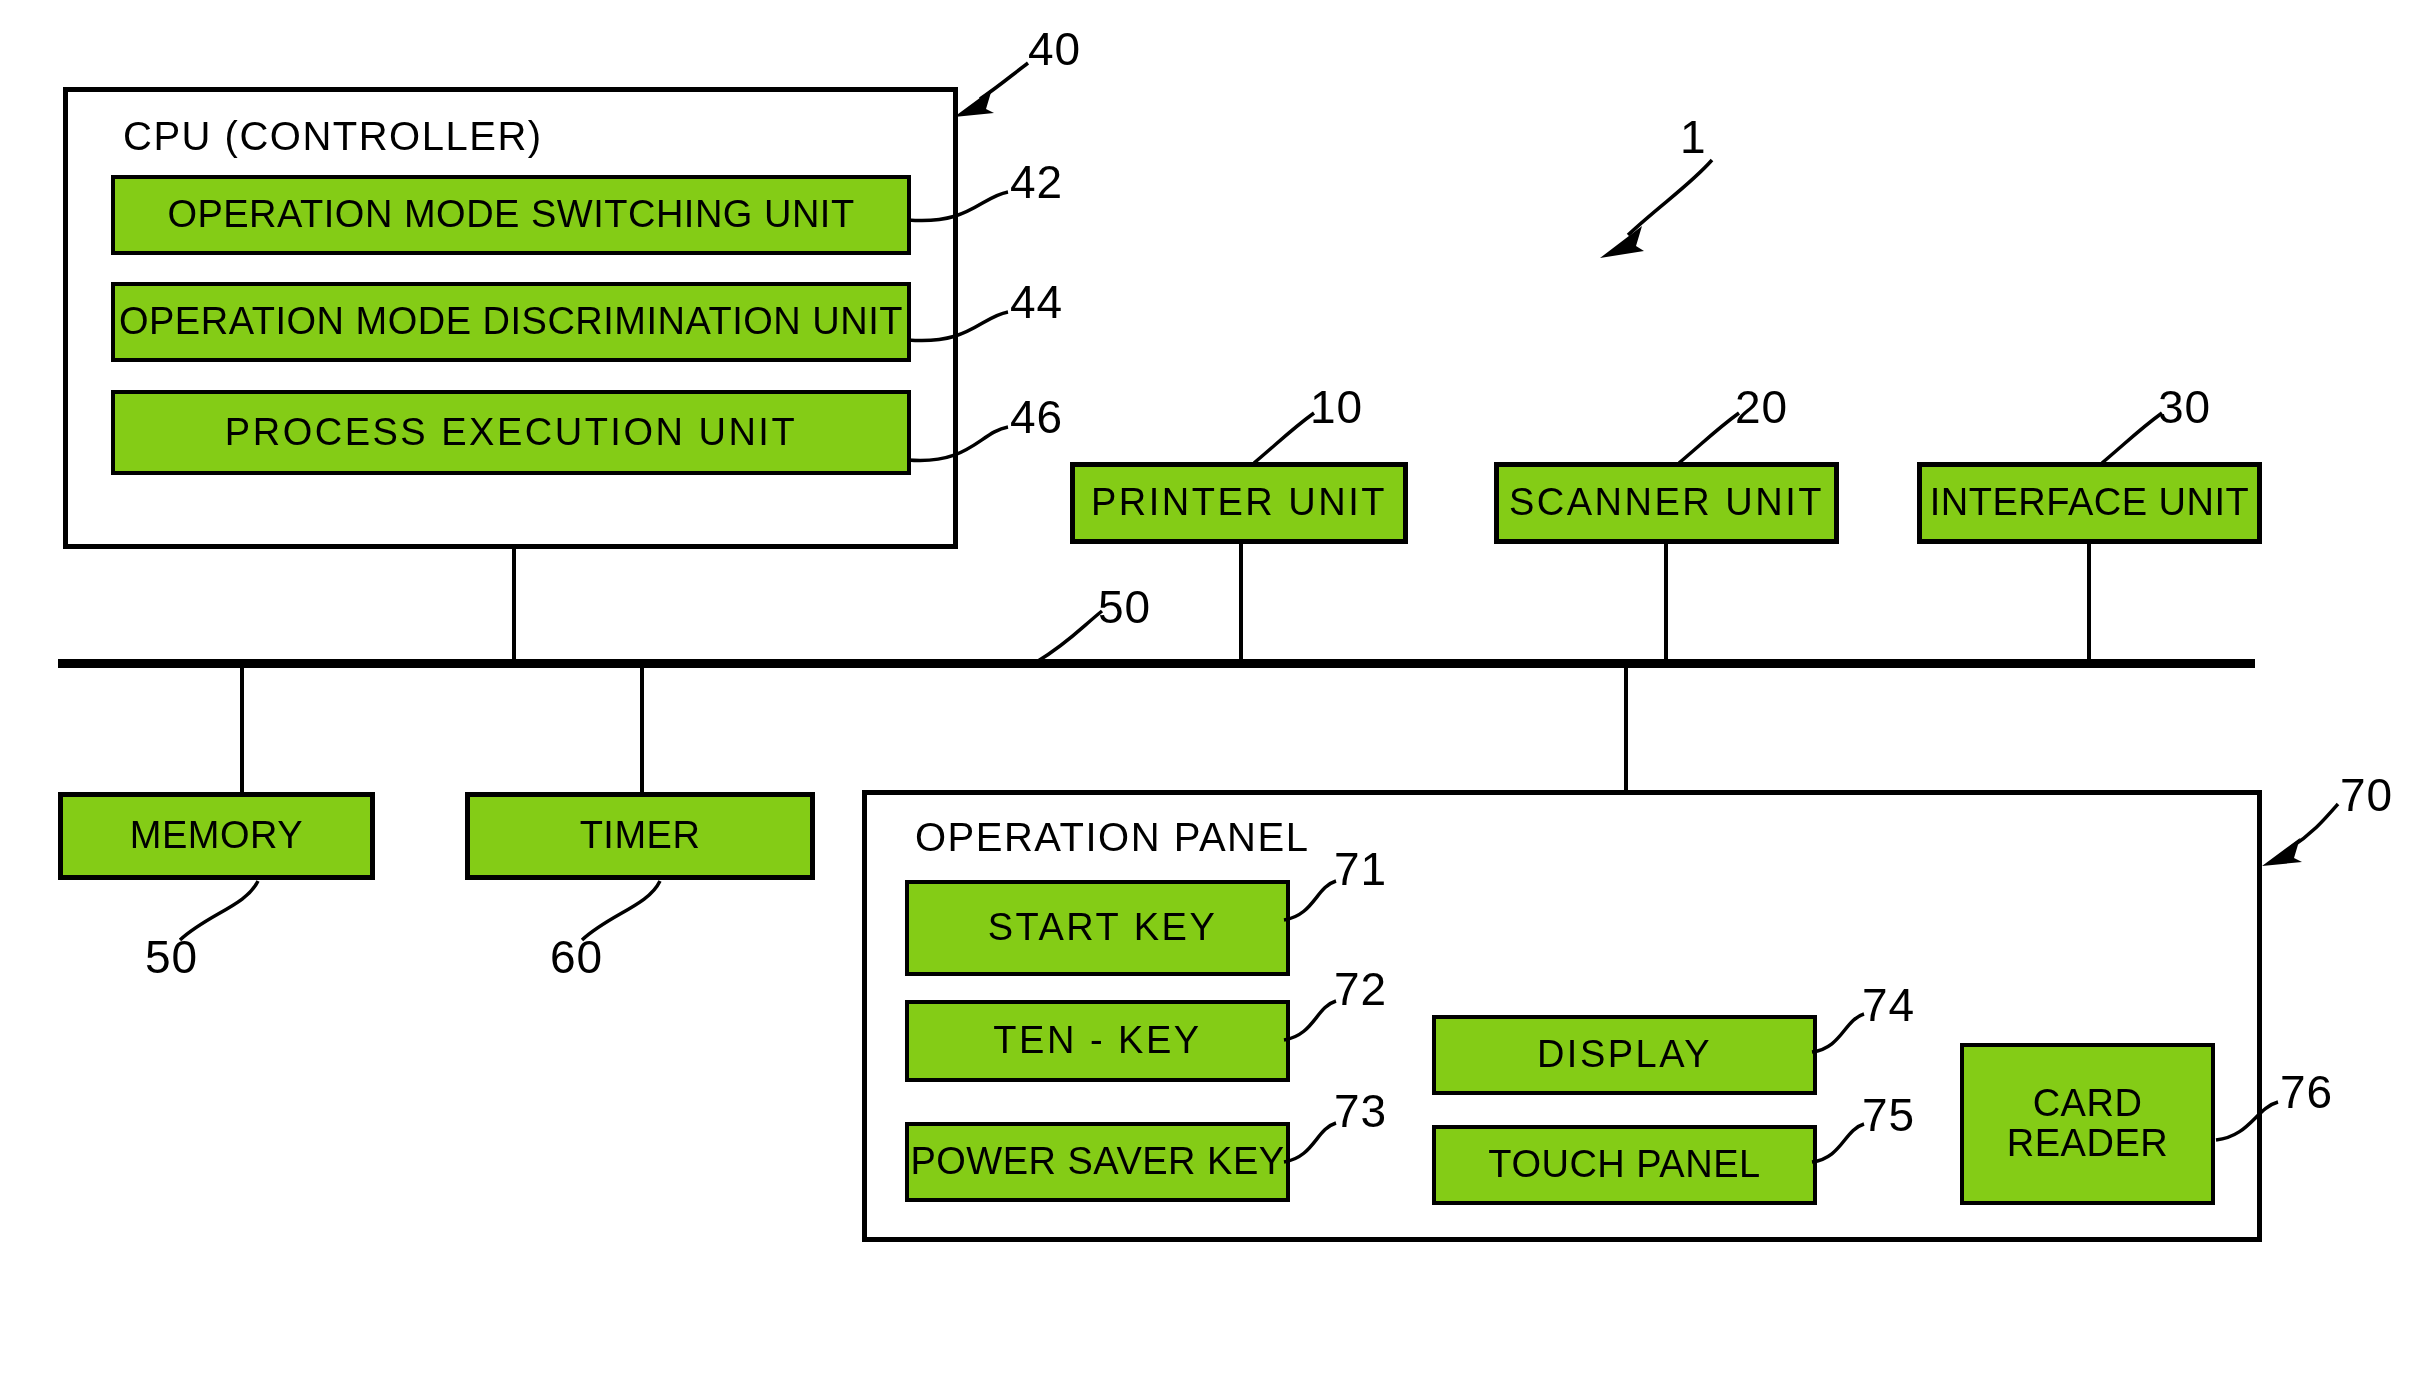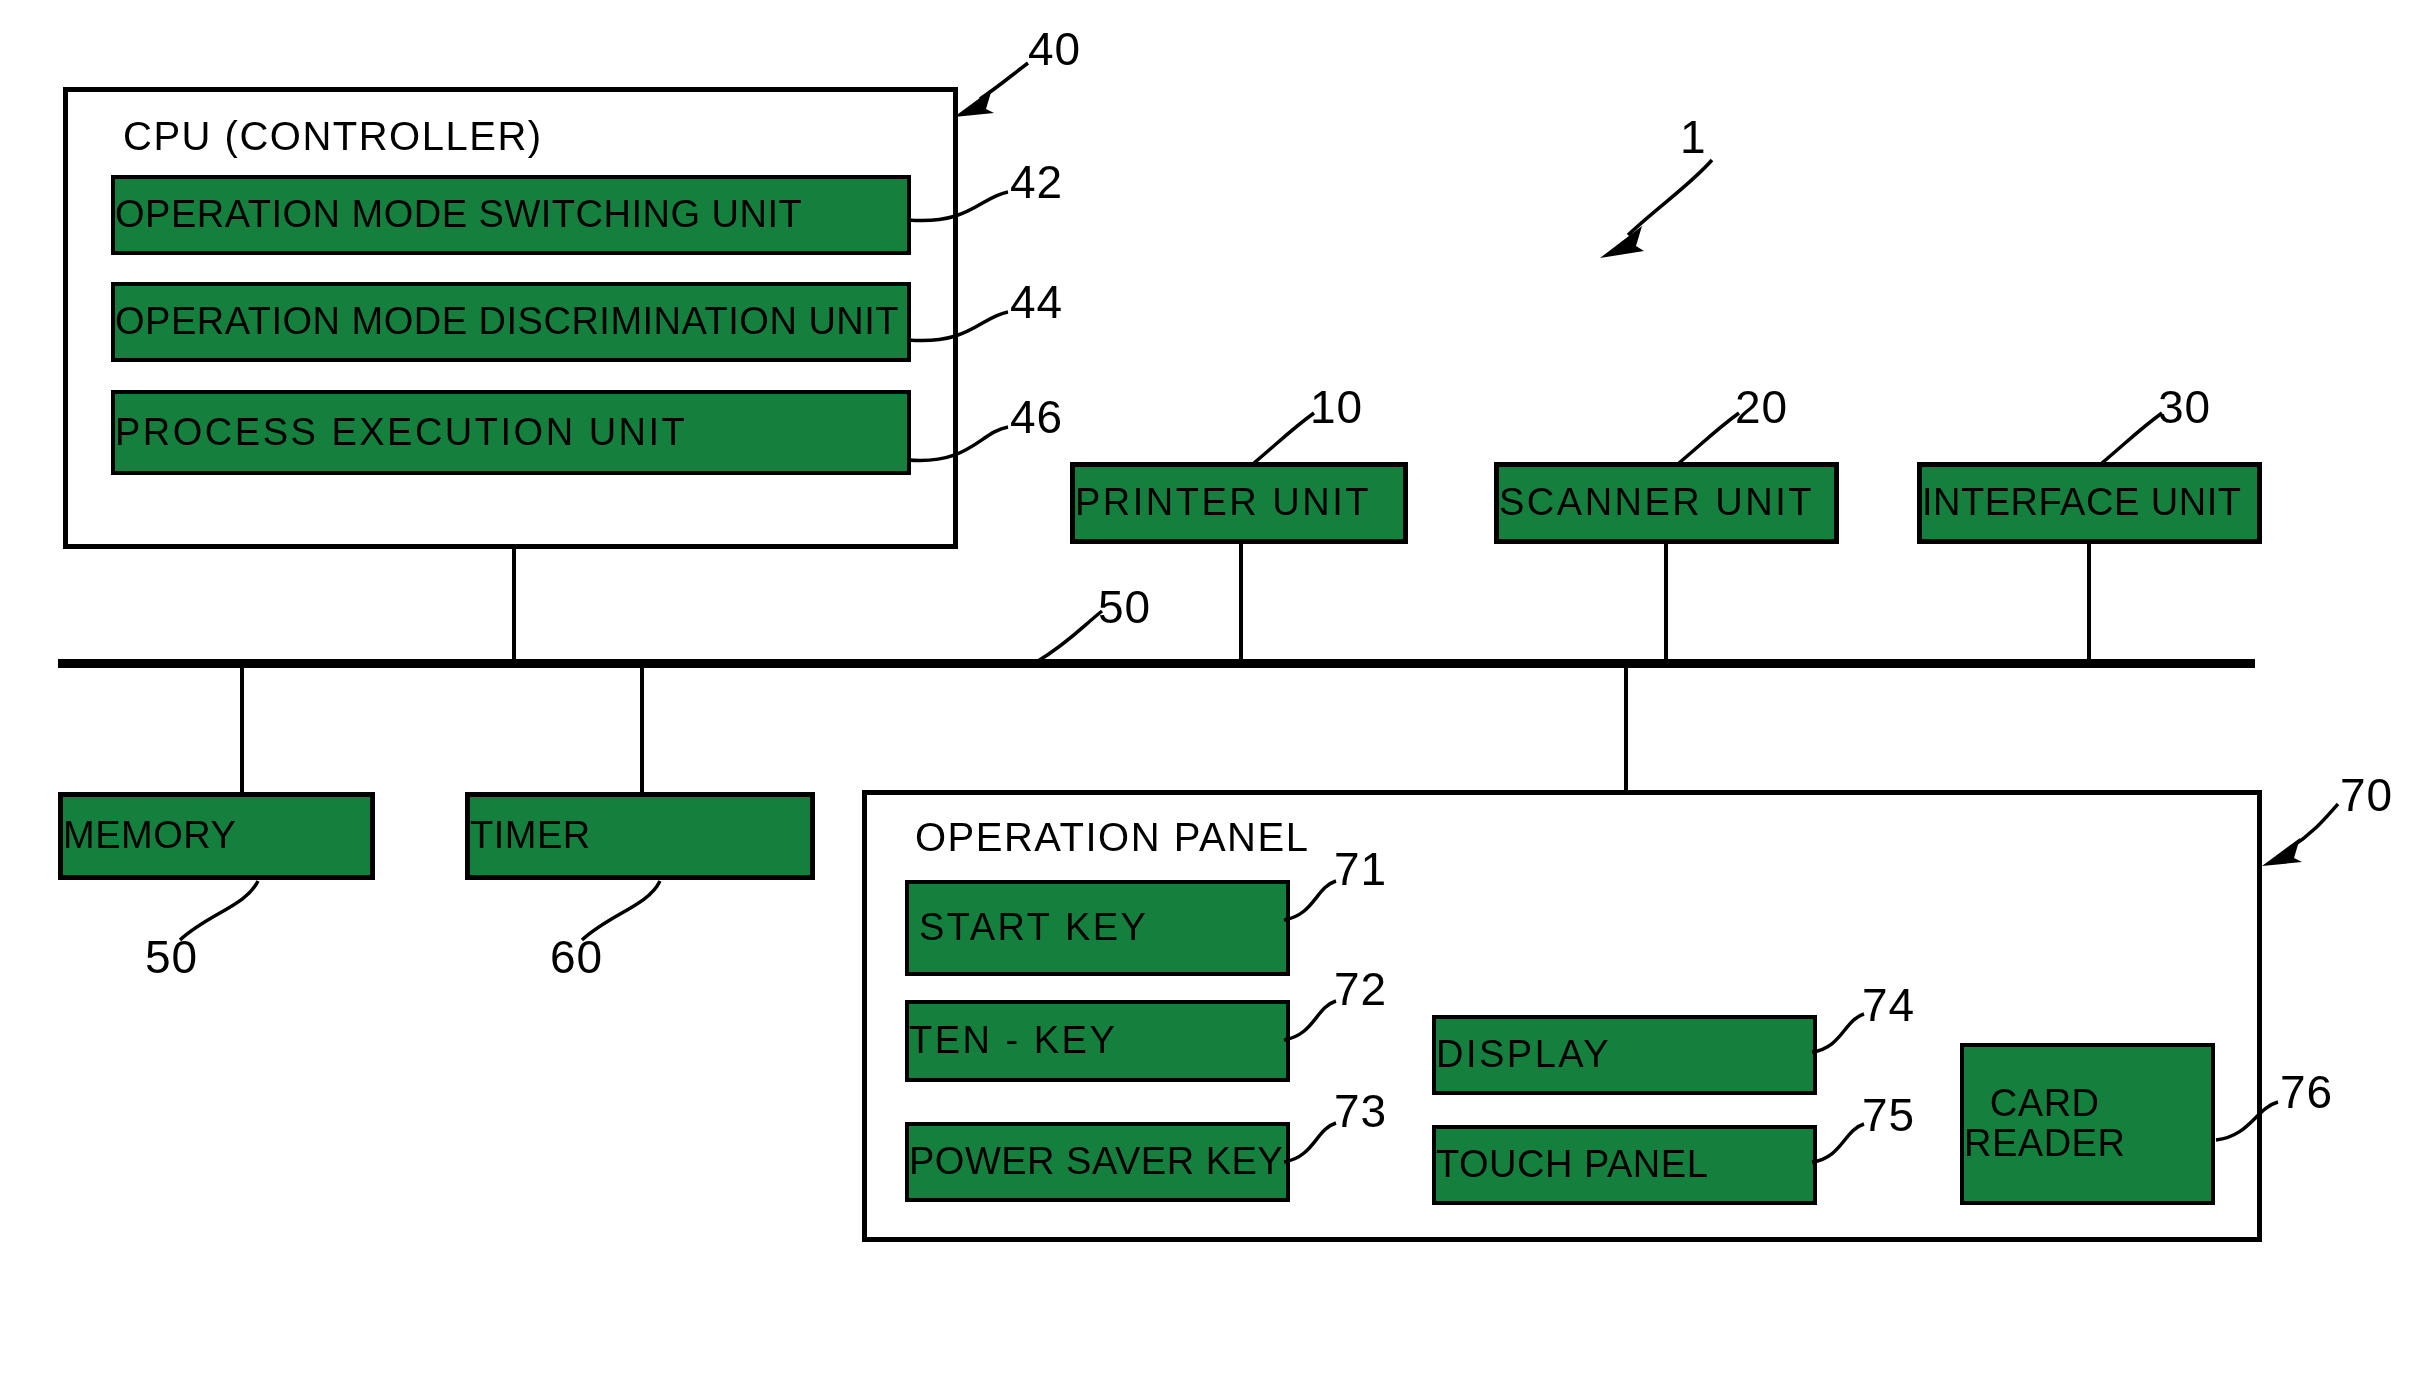--- a/index.html
+++ b/index.html
@@ -14,23 +14,24 @@
     background: #ffffff;
     font-family: "Liberation Sans", sans-serif;
     color: #000000;
     overflow: hidden;
   }
   
   .box {
     position: absolute;
     box-sizing: border-box;
     border: 5px solid #000;
-    background: #15803d;
+    background: #84cc16;
     display: flex;
     align-items: center;
+    justify-content: center;
     text-align: center;
   }
   .box.thin { border-width: 4px; }
   .box-label {
     font-size: 38px;
     letter-spacing: 0.5px;
     line-height: 1.05;
     white-space: pre-line;
     font-weight: 400;
   }

